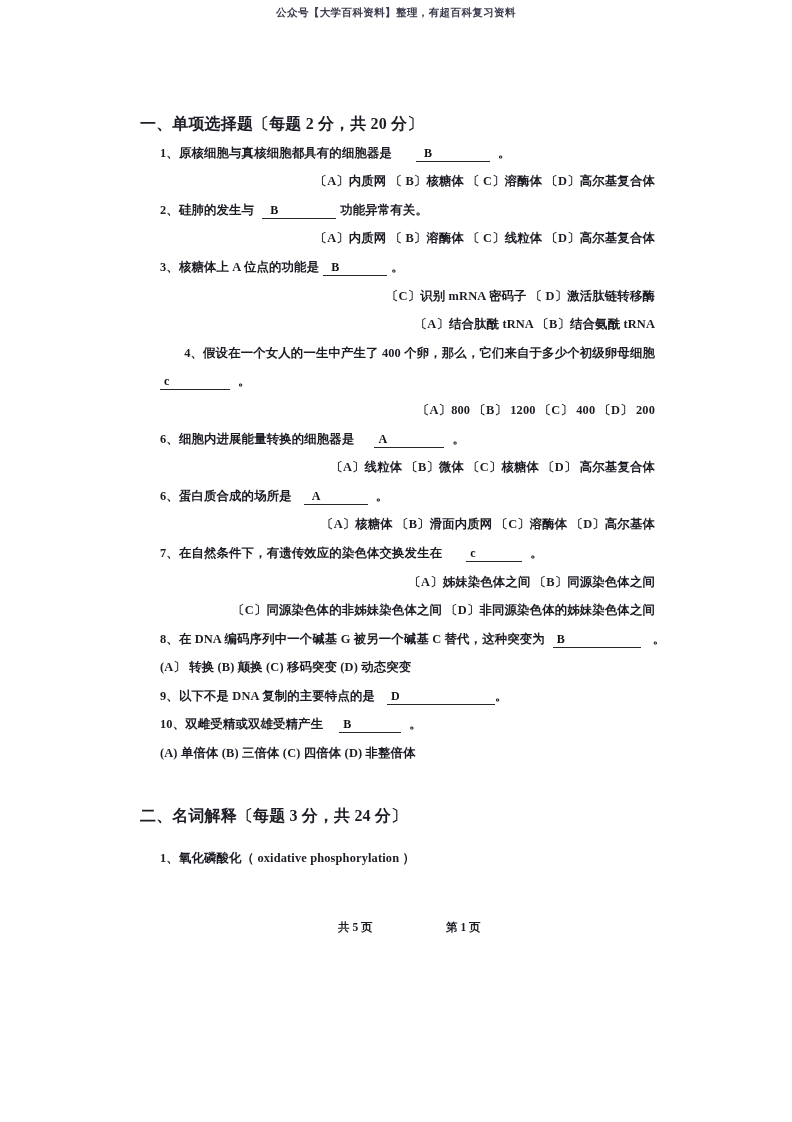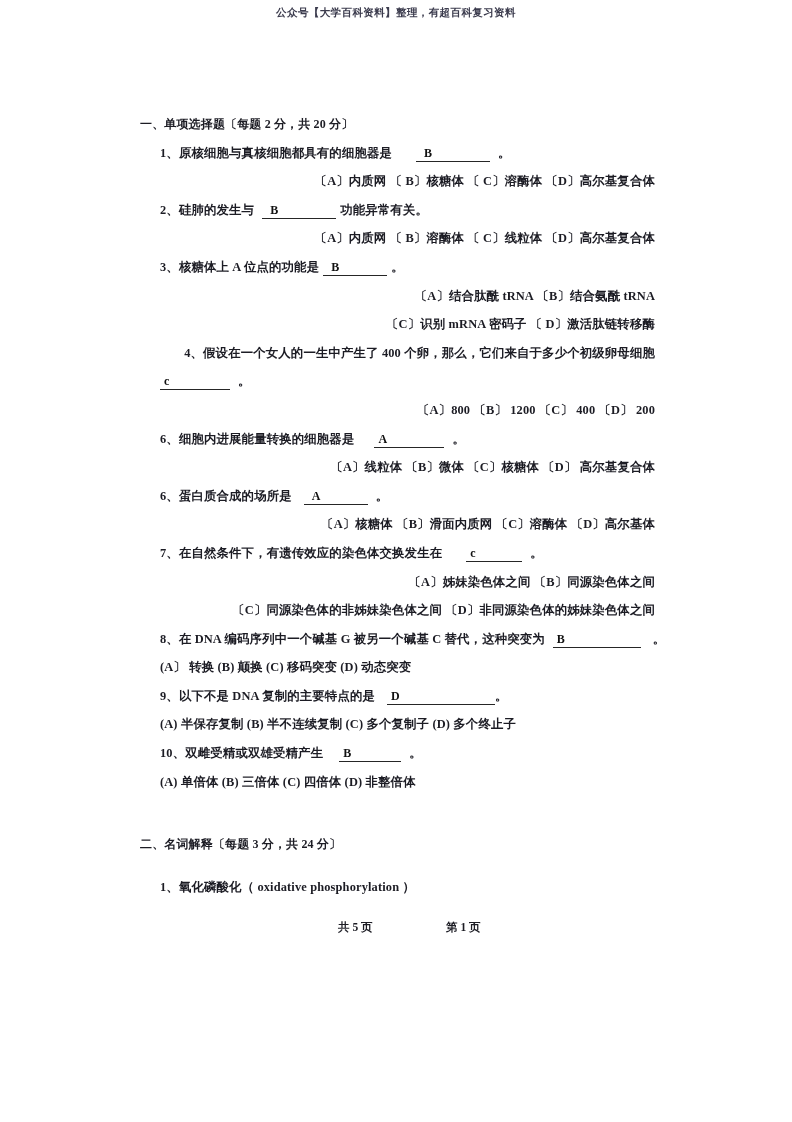--- a/index.html
+++ b/index.html
@@ -62,21 +62,21 @@
   .line.opt {
     padding-left: 6px;
     text-align: right;
   }
   .line.qhead {
     padding-left: 0px;
   }
 
   
   .section-heading {
-    font-size: 12px;
+    font-size: 16px;
     line-height: 28.6px;
     font-weight: 600;
     color: #1c1c24;
     white-space: nowrap;
     letter-spacing: 0.15px;
   }
 
   
   .gap-sm { height: 14px; }
   .gap-md { height: 34px; }
@@ -158,22 +158,22 @@
     <div class="line opt">〔A〕内质网     〔 B〕核糖体     〔 C〕溶酶体    〔D〕高尔基复合体</div>
 
     <div class="line qhead">
       <span>2、硅肺的发生与</span><span class="sp sp8"></span><span class="blank w1 ans-left-mid">B</span><span class="sp sp4"></span><span>功能异常有关。</span>
     </div>
     <div class="line opt">〔A〕内质网     〔 B〕溶酶体     〔 C〕线粒体    〔D〕高尔基复合体</div>
 
     <div class="line qhead">
       <span>3、核糖体上  A 位点的功能是</span><span class="sp sp4"></span><span class="blank w2 ans-left-mid">B</span><span class="sp sp4"></span><span>。</span>
     </div>
+    <div class="line opt">〔C〕识别 mRNA 密码子    〔 D〕激活肽链转移酶</div>
     <div class="line opt">〔A〕结合肽酰 tRNA  〔B〕结合氨酰 tRNA</div>
-    <div class="line opt">〔C〕识别 mRNA 密码子    〔 D〕激活肽链转移酶</div>
 
     <div class="line qhead wrap">
       <span>4、假设在一个女人的一生中产生了    400  个卵，那么，它们来自于多少个初级卵母细胞</span>
     </div>
     <div class="line qhead">
       <span class="blank w1 left-ans">c</span><span class="sp sp8"></span><span>。</span>
     </div>
     <div class="line opt">〔A〕800   〔B〕  1200    〔C〕 400  〔D〕  200</div>
 
     <div class="line qhead">
@@ -193,21 +193,20 @@
     <div class="line opt">〔C〕同源染色体的非姊妹染色体之间      〔D〕非同源染色体的姊妹染色体之间</div>
 
     <div class="line qhead">
       <span>8、在 DNA 编码序列中一个碱基   G 被另一个碱基  C 替代，这种突变为</span><span class="sp sp8"></span><span class="blank w-long left-ans">B</span><span class="sp sp12"></span><span>。</span>
     </div>
     <div class="line">(A〕 转换  (B)     颠换  (C)   移码突变   (D)    动态突变</div>
 
     <div class="line qhead">
       <span>9、以下不是  DNA 复制的主要特点的是</span><span class="sp sp12"></span><span class="blank w-long2 left-ans">D</span><span>。</span>
     </div>
-    <div class="line">(A)  半保存复制 (B)  半不连续复制 (C) 多个复制子 (D) 多个终止子</div>
 
     <div class="line qhead">
       <span>10、双雌受精或双雄受精产生</span><span class="sp sp16"></span><span class="blank w4 left-ans">B</span><span class="sp sp8"></span><span>。</span>
     </div>
     <div class="line">(A)  单倍体    (B)  三倍体  (C)    四倍体    (D) 非整倍体</div>
 
     <div class="gap-md"></div>
 
     <div class="section-heading">二、名词解释〔每题    3 分，共 24 分〕</div>
 

